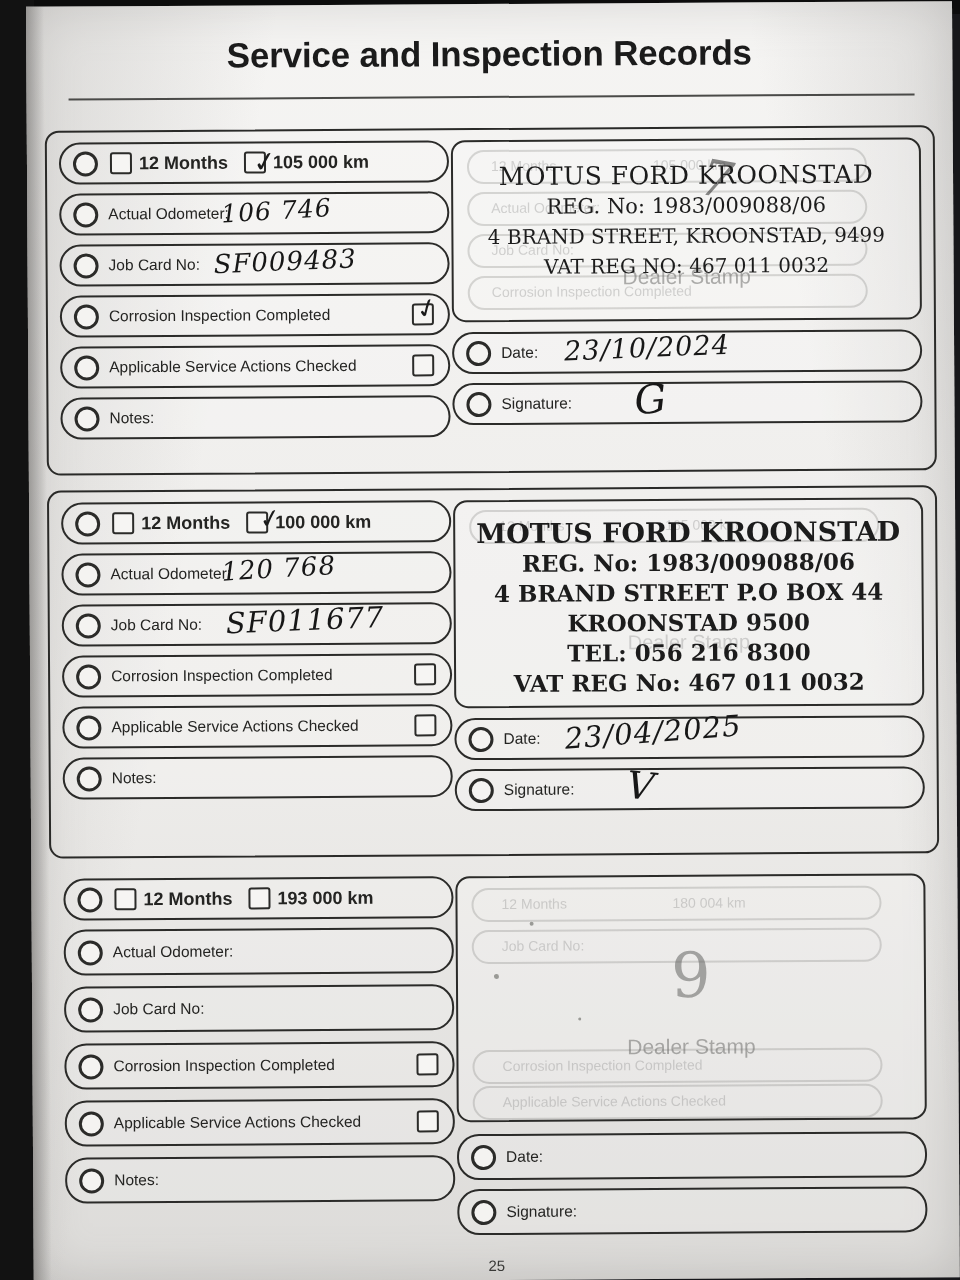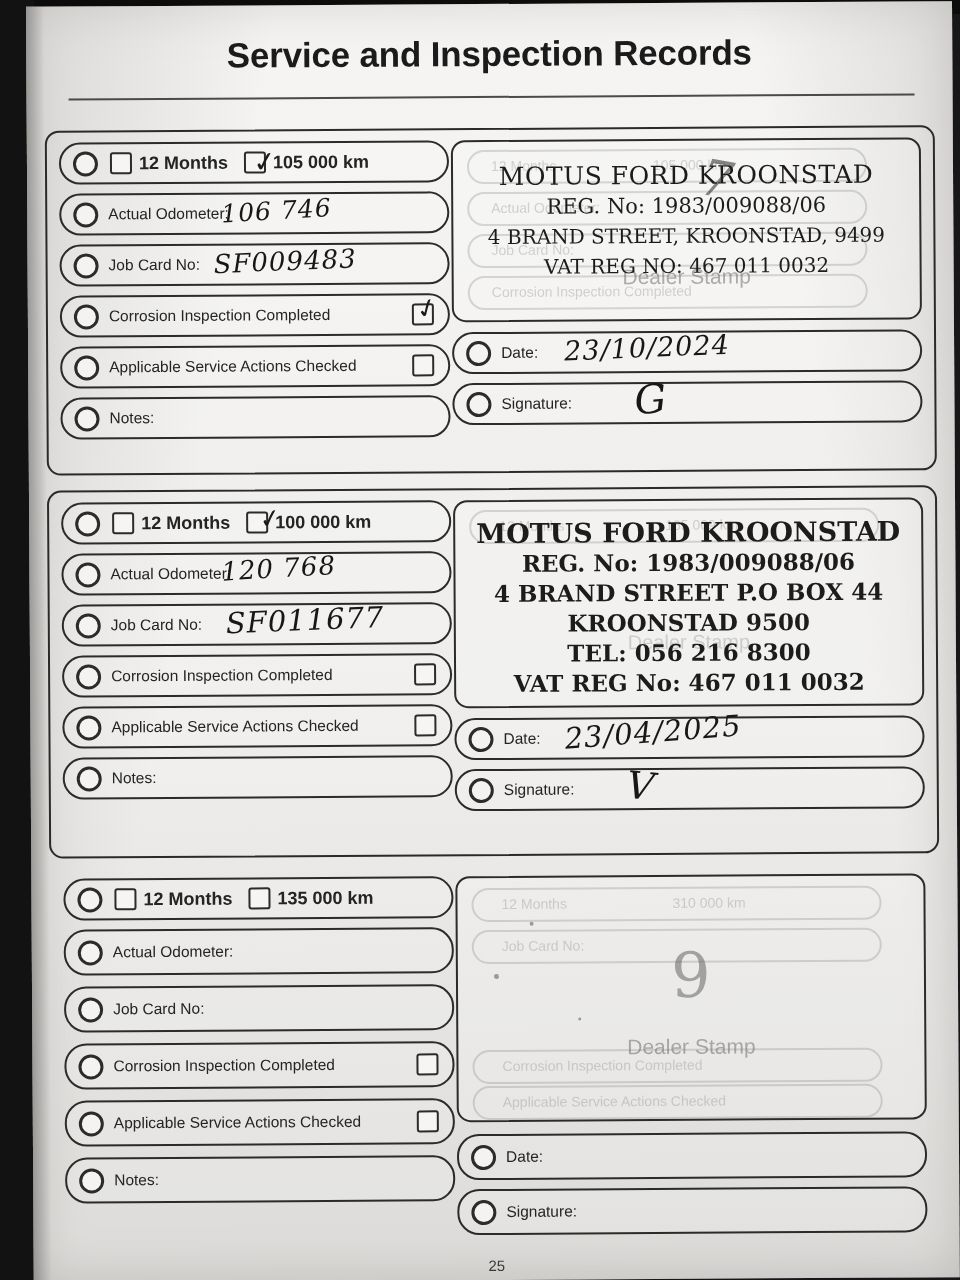--- a/index.html
+++ b/index.html
@@ -412,21 +412,21 @@
 
       <div class="record" id="record-3">
 
         <div class="col-left" style="top:4px;">
 
           <div class="pill">
             <div class="bullet"></div>
             <span class="checkbox"></span>
             <span class="pill-label bold">12 Months</span>
             <span class="checkbox" style="margin-left:16px;"></span>
-            <span class="pill-label bold">135 000 km</span>
+            <span class="pill-label bold">193 000 km</span>
           </div>
 
           <div class="pill" style="height:46px; margin-bottom:11px;">
             <div class="bullet"></div>
             <span class="pill-label">Actual Odometer:</span>
           </div>
 
           <div class="pill" style="height:46px; margin-bottom:11px;">
             <div class="bullet"></div>
             <span class="pill-label">Job Card No:</span>
@@ -447,21 +447,21 @@
           <div class="pill" style="height:46px;">
             <div class="bullet"></div>
             <span class="pill-label">Notes:</span>
           </div>
         </div>
 
         <div class="col-right" style="top:4px;">
           <div class="stamp-box" style="height:246px;">
             <div class="ghost-pill" style="left:14px; top:10px; width:410px; height:34px;"></div>
             <div class="ghost" style="left:44px; top:18px;">12 Months</div>
-            <div class="ghost" style="left:215px; top:18px;">310 000 km</div>
+            <div class="ghost" style="left:215px; top:18px;">180 004 km</div>
             <div class="ghost-pill" style="left:14px; top:52px; width:410px; height:34px;"></div>
             <div class="ghost" style="left:44px; top:60px;">Job Card No:</div>
             <div class="ghost-pill" style="left:14px; top:172px; width:410px; height:34px;"></div>
             <div class="ghost" style="left:44px; top:180px;">Corrosion Inspection Completed</div>
             <div class="ghost-pill" style="left:14px; top:208px; width:410px; height:34px;"></div>
             <div class="ghost" style="left:44px; top:216px;">Applicable Service Actions Checked</div>
 
             <div class="big-nine" style="top:62px;">9</div>
             <div class="dealer-ghost-label" style="top:158px;">Dealer Stamp</div>
 

